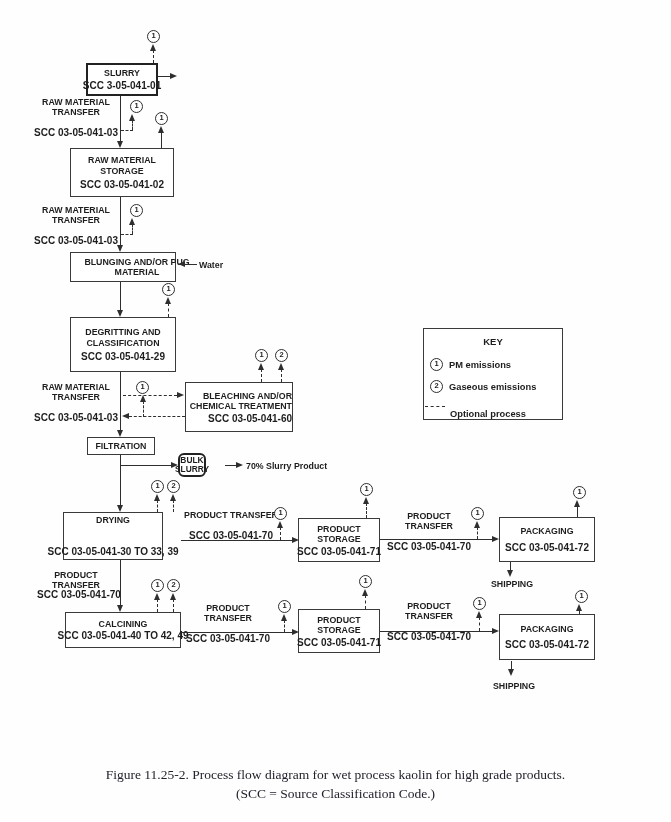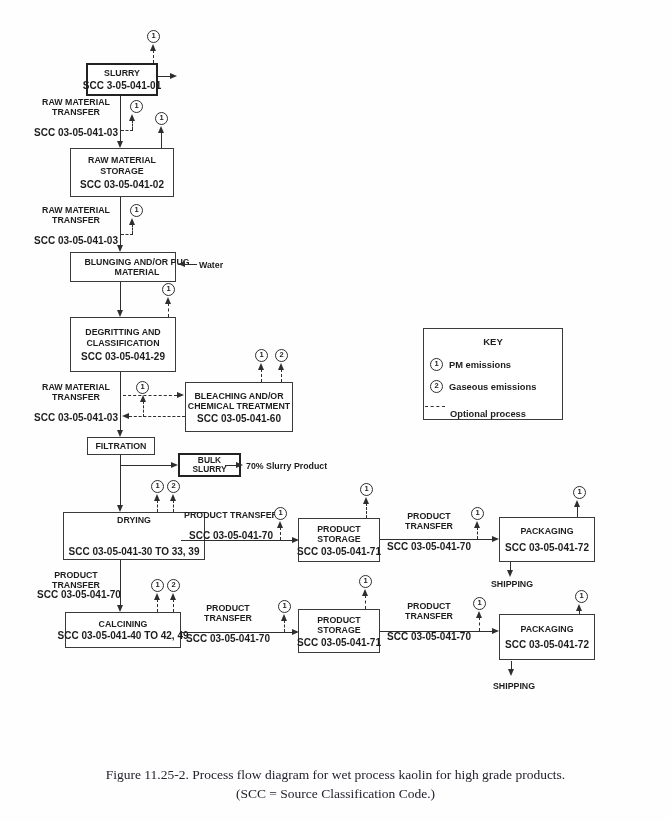--- a/index.html
+++ b/index.html
@@ -50,36 +50,36 @@
     <div class="t">BLUNGING AND/OR PUG</div>
     <div class="t">MATERIAL</div>
   </div>
 
   <div class="pbox" style="left:70px;top:317px;width:106px;height:55px;">
     <div class="t">DEGRITTING AND</div>
     <div class="t">CLASSIFICATION</div>
     <div class="s">SCC 03-05-041-29</div>
   </div>
 
-  <div class="pbox" style="left:185px;top:382px;width:108px;height:50px;">
+  <div class="pbox" style="left:185px;top:382px;width:108px;height:50px;align-items:flex-end;">
     <div class="t">BLEACHING AND/OR</div>
     <div class="t">CHEMICAL TREATMENT</div>
     <div class="s tight">SCC 03-05-041-60</div>
   </div>
 
   <div class="pbox" style="left:87px;top:437px;width:68px;height:18px;">
     <div class="t">FILTRATION</div>
   </div>
 
-  <div class="pbox bold" style="left:178px;top:453px;width:63px;height:24px;">
+  <div class="pbox bold" style="left:178px;top:453px;width:28px;height:24px;border-radius:6px;">
     <div class="t" style="font-size:8.4px;line-height:9.5px;">BULK</div>
     <div class="t" style="font-size:8.4px;line-height:9.5px;">SLURRY</div>
   </div>
 
-  <div class="pbox" style="left:63px;top:512px;width:142px;height:48px;">
+  <div class="pbox" style="left:63px;top:512px;width:100px;height:48px;">
     <div class="t">DRYING</div>
     <div class="s" style="margin-top:21px;">SCC 03-05-041-30 TO 33, 39</div>
   </div>
 
   <div class="pbox" style="left:298px;top:518px;width:82px;height:44px;">
     <div class="t">PRODUCT</div>
     <div class="t">STORAGE</div>
     <div class="s tight">SCC 03-05-041-71</div>
   </div>
 

